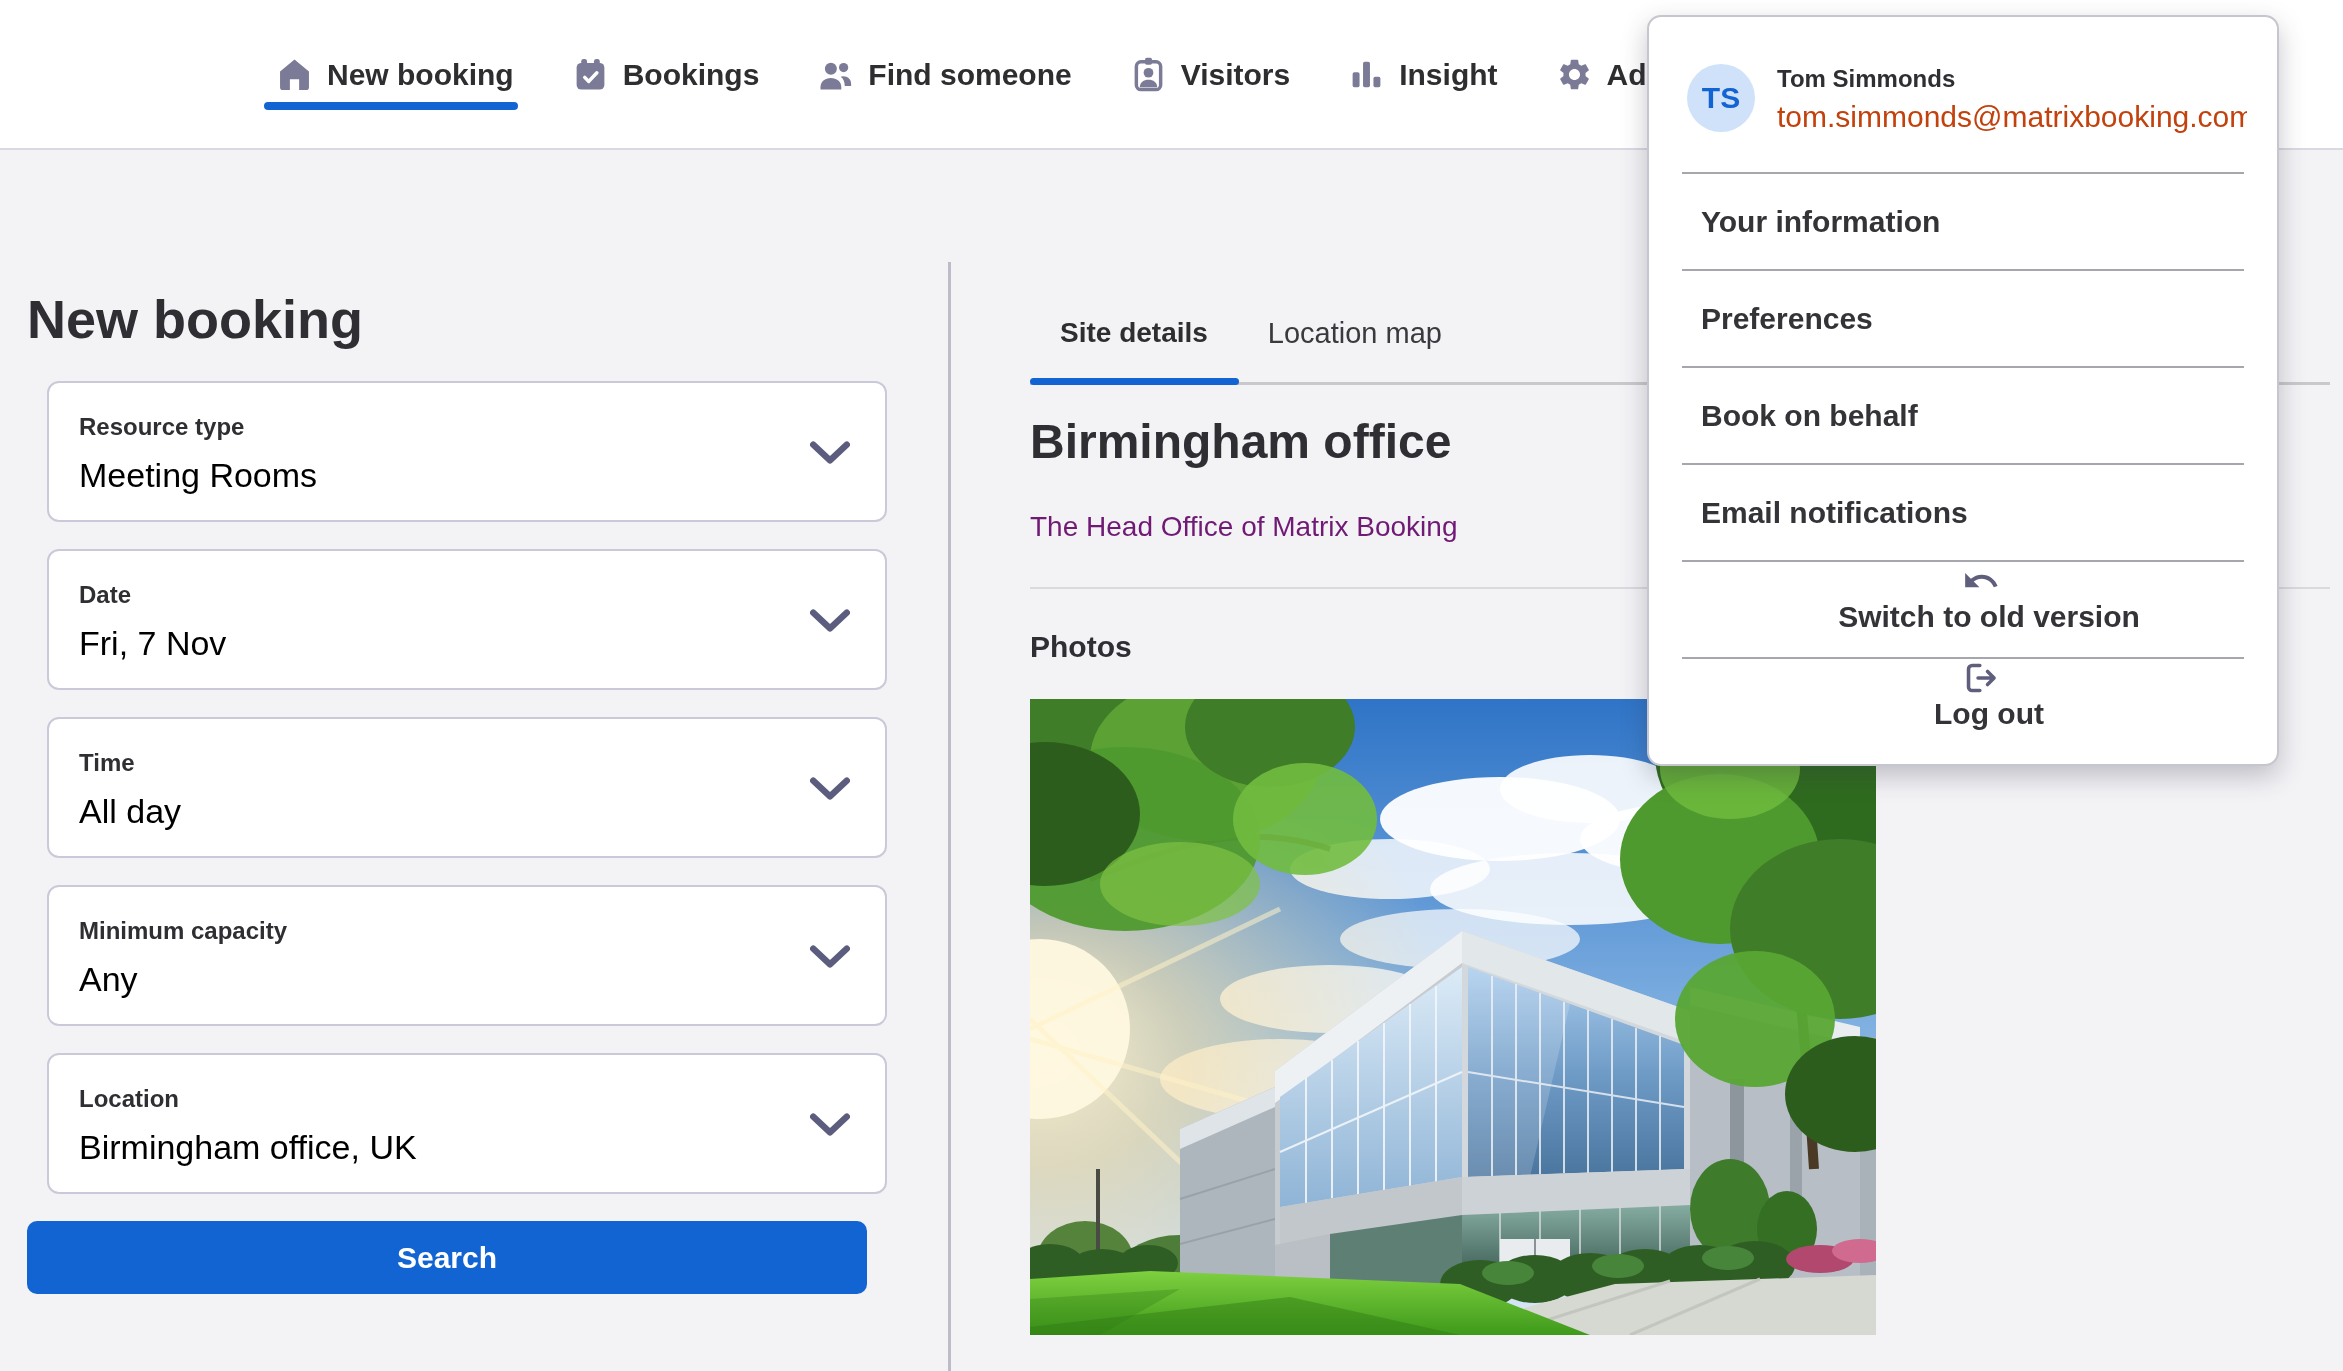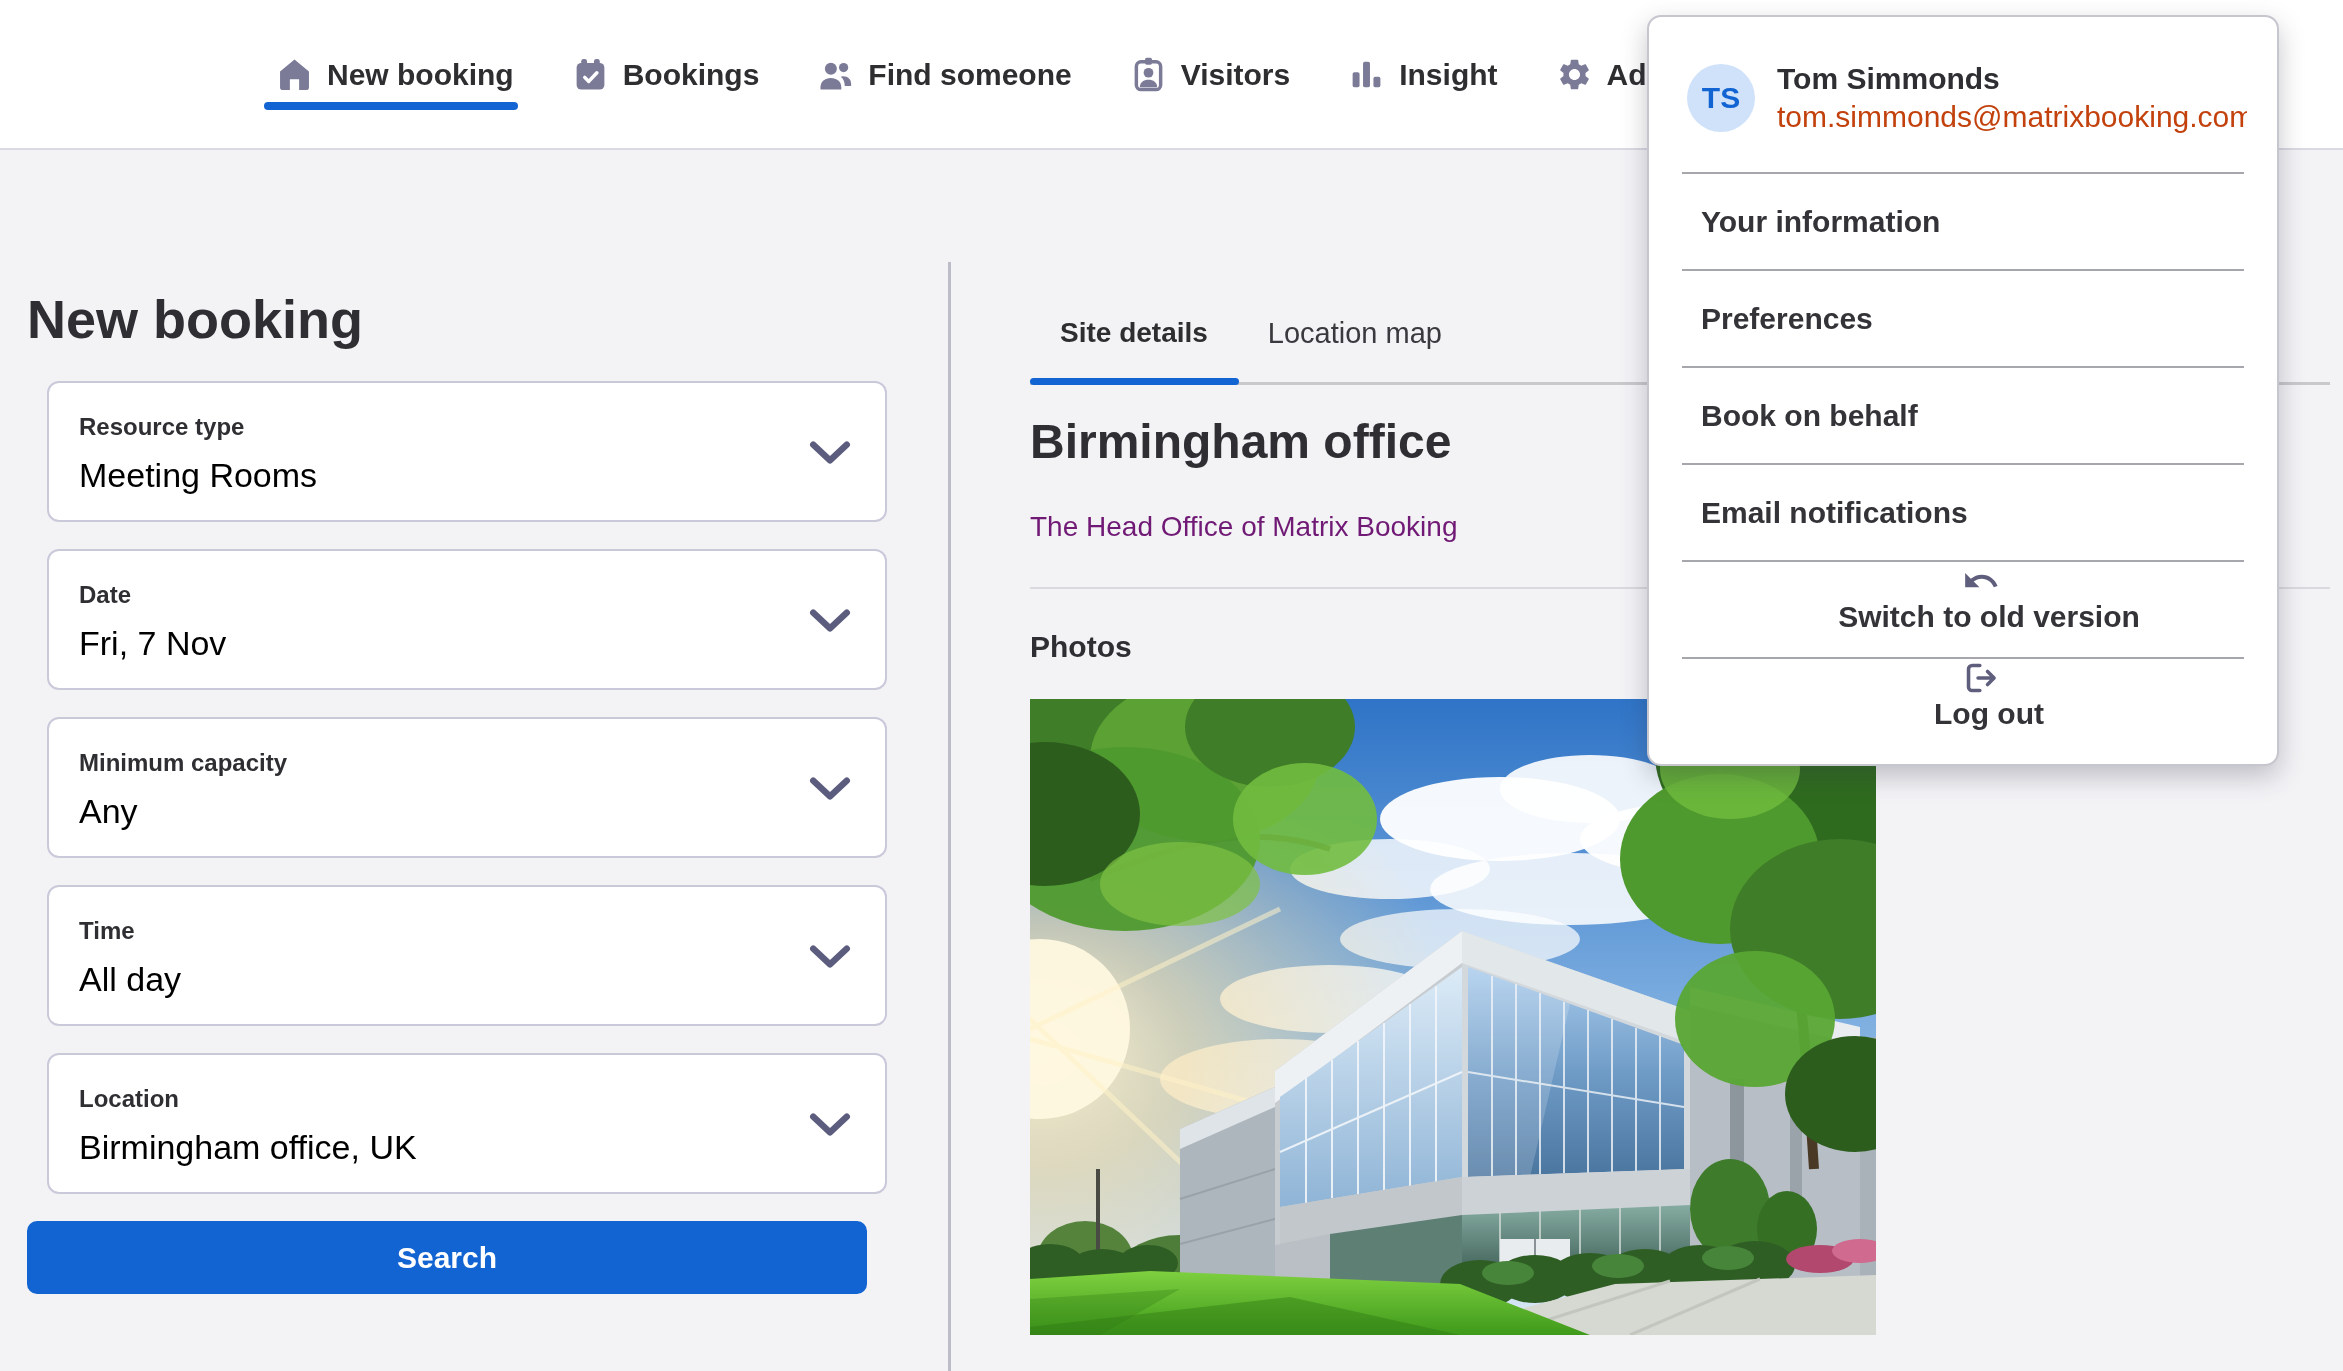--- a/index.html
+++ b/index.html
@@ -48,21 +48,21 @@
   .photo-frame { margin-top:34px; width:846px; height:636px; overflow:hidden; background:#9db9d6; }
   .photo-frame svg { display:block; }
 
   
   .user-menu { position:absolute; left:1647px; top:15px; width:632px; height:751px; background:#fff;
     border:2px solid #c6c6cf; border-radius:14px; box-shadow:0 10px 26px rgba(50,50,70,.28); z-index:40; }
   .um-head { display:flex; align-items:center; height:155px; padding:6px 30px 0 38px; }
   .avatar { width:68px; height:68px; border-radius:50%; background:#cfe2fa; color:#1264d2;
     font-size:30px; font-weight:700; display:flex; align-items:center; justify-content:center; flex:none; }
   .um-id { margin-left:22px; overflow:hidden; }
-  .um-name { font-size:30px; font-weight:700; color:#2f2f33; line-height:38px; }
+  .um-name { font-size:24px; font-weight:700; color:#2f2f33; line-height:38px; }
   .um-email { font-size:30px; font-weight:400; color:#c2410c; line-height:38px; white-space:nowrap; }
   .um-divider { height:2px; background:#a6a6ad; margin:0 33px; }
   .um-item { display:flex; align-items:center; height:95px; padding-left:52px;
     font-size:30px; font-weight:600; color:#333338; cursor:pointer; }
   .um-item.with-icon { padding-left:52px;flex-direction:column; }
   .um-item svg { width:38px; height:38px; margin-right:16px; flex:none; }
   .um-item.last { height:103px; }
 </style>
 </head>
 <body>
@@ -142,30 +142,30 @@
 
     <div class="field-card">
       <div class="field-label">Date</div>
       <div class="field-value">Fri, 7 Nov</div>
       <svg class="chevron" viewBox="0 0 40 24">
         <polyline points="4,4 20,19 36,4" fill="none" stroke="#5c5c7e" stroke-width="6" stroke-linecap="round" stroke-linejoin="round"></polyline>
       </svg>
     </div>
 
     <div class="field-card">
+      <div class="field-label">Time</div>
+      <div class="field-value">All day</div>
+      <svg class="chevron" viewBox="0 0 40 24">
+        <polyline points="4,4 20,19 36,4" fill="none" stroke="#5c5c7e" stroke-width="6" stroke-linecap="round" stroke-linejoin="round"></polyline>
+      </svg>
+    </div>
+
+    <div class="field-card">
       <div class="field-label">Minimum capacity</div>
       <div class="field-value">Any</div>
-      <svg class="chevron" viewBox="0 0 40 24">
-        <polyline points="4,4 20,19 36,4" fill="none" stroke="#5c5c7e" stroke-width="6" stroke-linecap="round" stroke-linejoin="round"></polyline>
-      </svg>
-    </div>
-
-    <div class="field-card">
-      <div class="field-label">Time</div>
-      <div class="field-value">All day</div>
       <svg class="chevron" viewBox="0 0 40 24">
         <polyline points="4,4 20,19 36,4" fill="none" stroke="#5c5c7e" stroke-width="6" stroke-linecap="round" stroke-linejoin="round"></polyline>
       </svg>
     </div>
 
     <div class="field-card">
       <div class="field-label">Location</div>
       <div class="field-value">Birmingham office, UK</div>
       <svg class="chevron" viewBox="0 0 40 24">
         <polyline points="4,4 20,19 36,4" fill="none" stroke="#5c5c7e" stroke-width="6" stroke-linecap="round" stroke-linejoin="round"></polyline>

